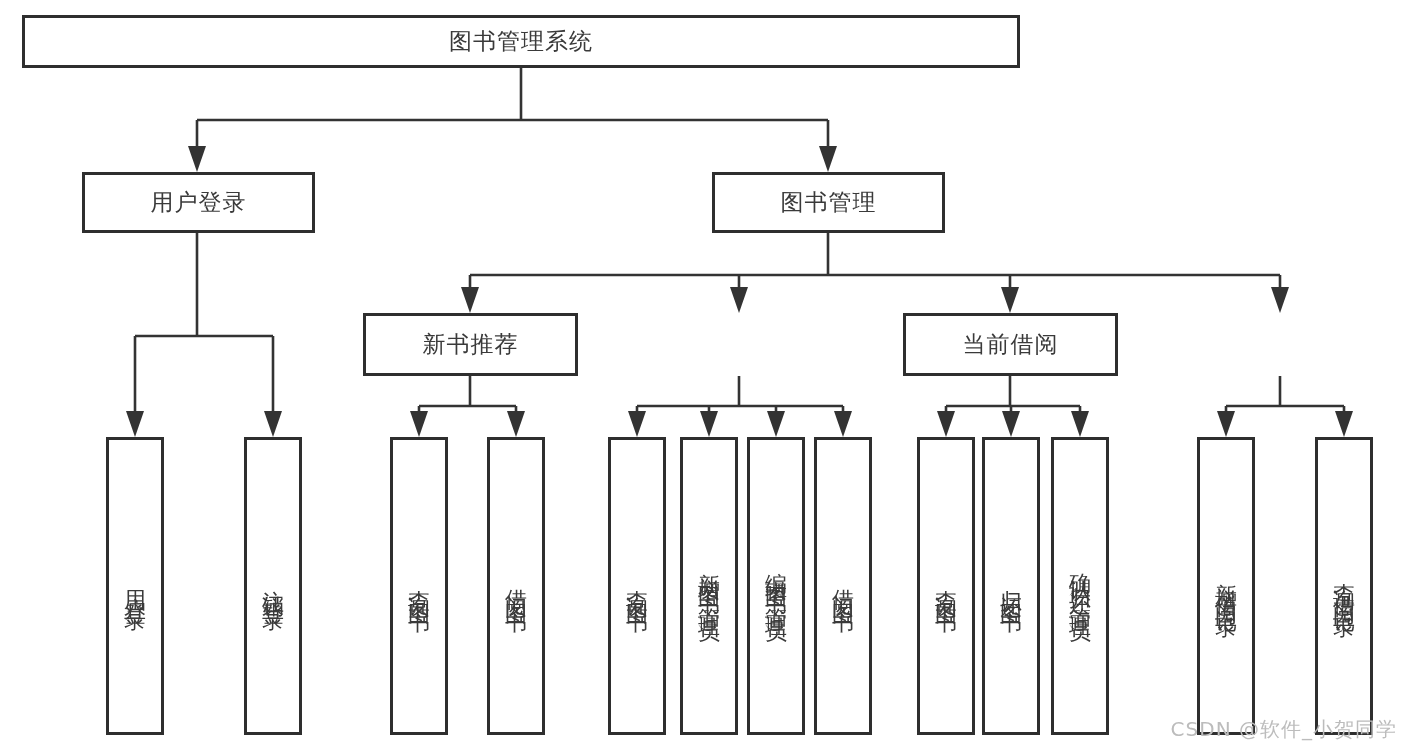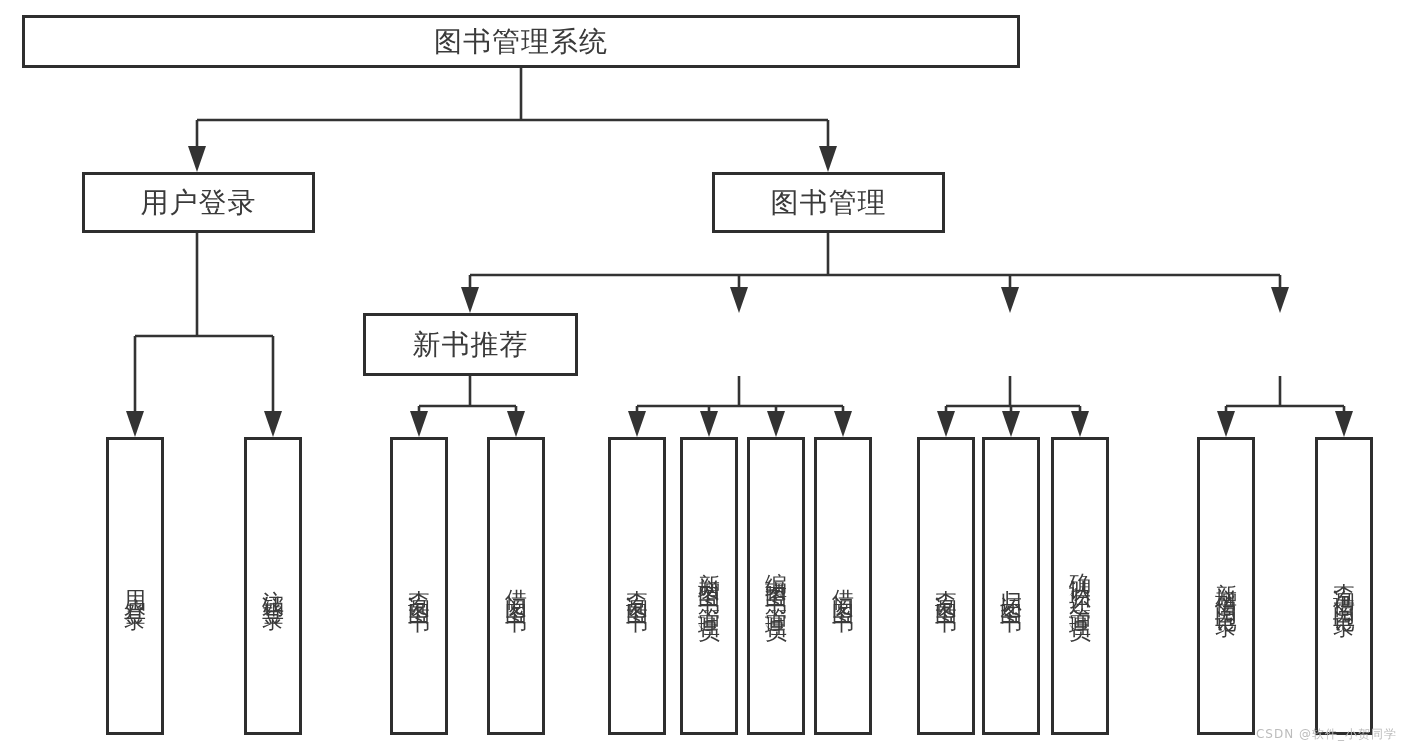--- a/index.html
+++ b/index.html
@@ -28,33 +28,33 @@
   .node {
     position: absolute;
     box-sizing: border-box;
     border: 3px solid var(--box-border);
     background: #ffffff;
     display: flex;
     align-items: center;
     justify-content: center;
     color: var(--text);
   }
-  .hnode { font-size: 28px; letter-spacing: 1px; }
+  .hnode { font-size: 23px; letter-spacing: 1px; }
   .vnode .vtxt {
     writing-mode: vertical-rl;
     text-orientation: mixed;
     font-size: 22px;
     line-height: 1;
     letter-spacing: 7px;
   }
   .watermark {
     position: absolute;
     right: 8px;
     bottom: 4px;
-    font-size: 12px;
+    font-size: 20px;
     color: var(--watermark);
     letter-spacing: 1px;
     text-align: right;
   }
 </style>
 </head>
 <body>
 
 <div class="canvas">
 
@@ -141,20 +141,23 @@
   <div class="node hnode" style="left:82px;top:172px;width:233px;height:61px">
     <span>用户登录</span>
   </div>
   <div class="node hnode" style="left:712px;top:172px;width:233px;height:61px">
     <span>图书管理</span>
   </div>
 
   <div class="node hnode" style="left:363px;top:313px;width:215px;height:63px">
     <span>新书推荐</span>
   </div>
+  <div class="node hnode" style="left:903px;top:313px;width:215px;height:63px">
+    <span>当前借阅</span>
+  </div>
 
   <div class="node vnode" style="left:106px;top:437px;width:58px;height:298px">
     <span class="vtxt">用户登录</span>
   </div>
   <div class="node vnode" style="left:244px;top:437px;width:58px;height:298px">
     <span class="vtxt">注销登录</span>
   </div>
 
   <div class="node vnode" style="left:390px;top:437px;width:58px;height:298px">
     <span class="vtxt">查询图书</span>

